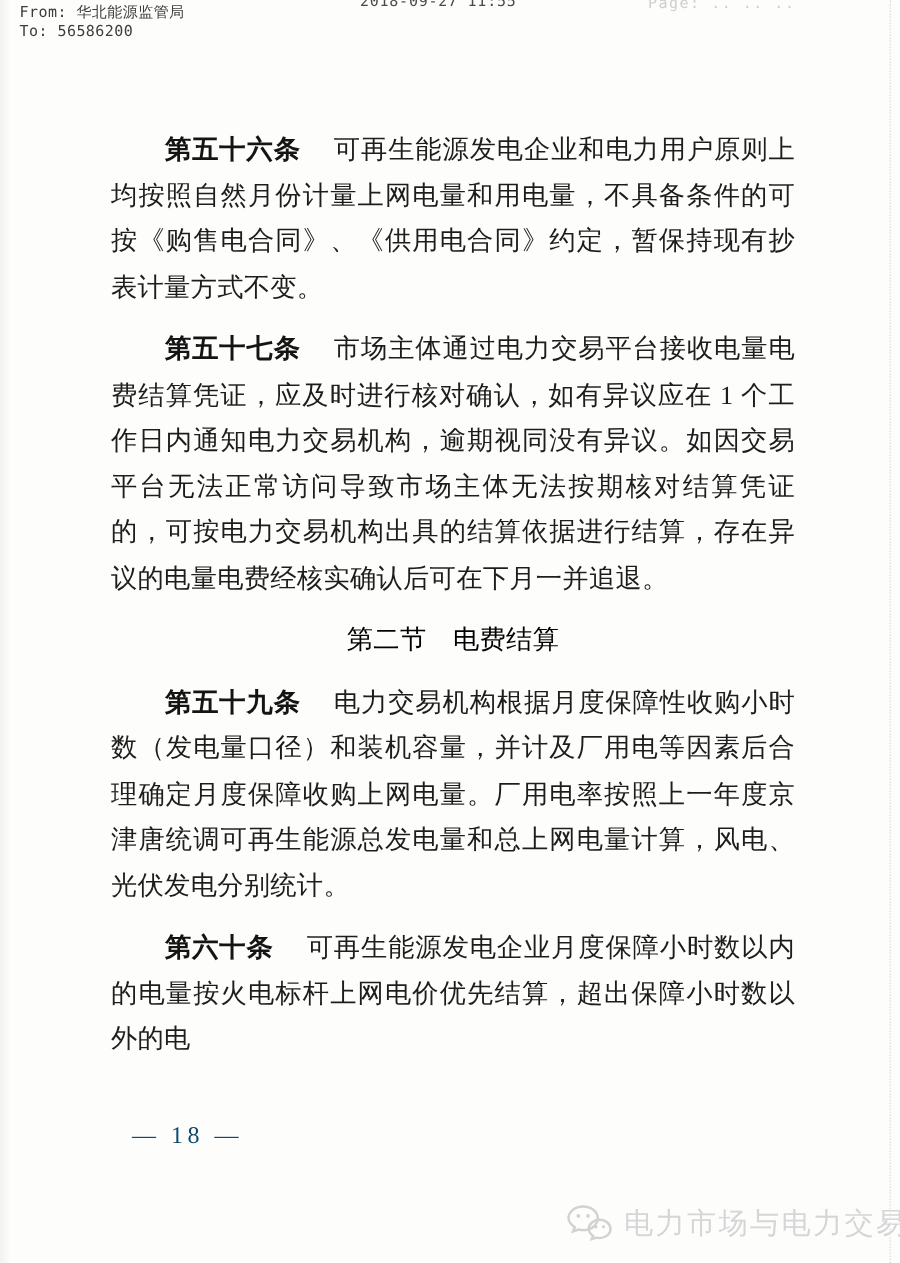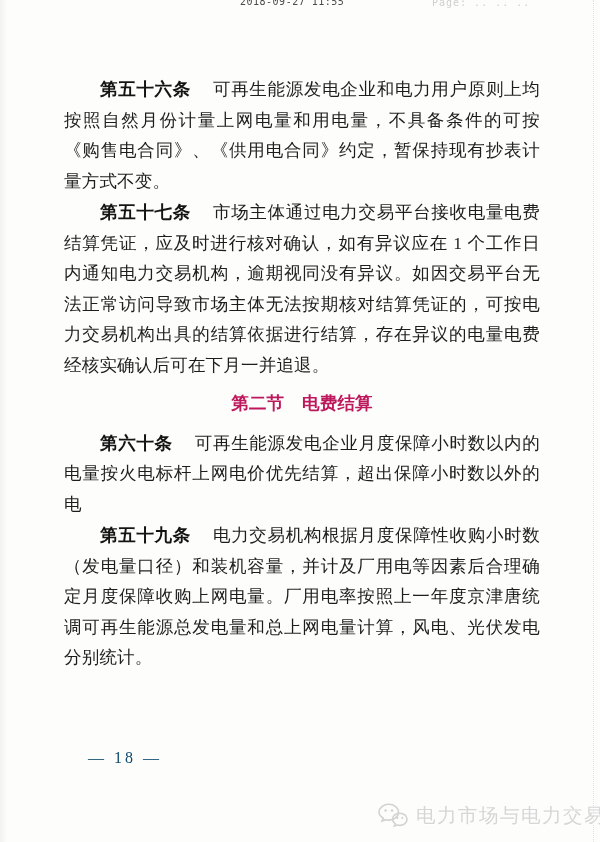--- a/index.html
+++ b/index.html
@@ -45,35 +45,35 @@
 
   
   .doc {
     position: absolute; left: 63px; top: 73px; width: 478px;
     font-size: 17.5px; line-height: 30.5px;
     color: #1d1d1d;
     text-align: justify;
     letter-spacing: 0.2px;
   }
   .doc p.para {
-    margin: 1px;
+    margin: 11px;
     text-indent: 36px;
   }
   .art-num {
     font-weight: bold;
     margin-right: 22px;
     color: #141414;
   }
   .section-heading {
     margin: 8px 0 9px 0;
     text-align: center;
     text-indent: 0;
     font-size: 17.5px;
-    font-weight: bold;
-    color: #be185d;
+    font-weight: normal;
+    color: #000000;
     line-height: 30.5px;
   }
 
   
   .page-num {
     position: absolute; left: 88px; top: 749px;
     font-size: 16px; color: #0c4a6e; letter-spacing: 3px;
   }
 
   
@@ -89,35 +89,39 @@
   .watermark svg { flex: 0 0 auto; }
 </style>
 </head>
 <body>
 
 <div class="page">
 
   <div class="scan-edge-left"></div>
   <div class="scan-edge-right"></div>
 
+  <div class="fax-header">
+    <div>From: 华北能源监管局</div>
+    <div>To: 56586200</div>
+  </div>
   <div class="fax-date">2018-09-27 11:55</div>
   <div class="fax-page-info">Page: .. .. ..</div>
 
   <div class="doc">
 
     <p class="para"><span class="art-num">第五十六条</span><span>可再生能源发电企业和电力用户原则上均按照自然月份计量上网电量和用电量，不具备条件的可按《购售电合同》、《供用电合同》约定，暂保持现有抄表计量方式不变。</span></p>
 
     <p class="para"><span class="art-num">第五十七条</span><span>市场主体通过电力交易平台接收电量电费结算凭证，应及时进行核对确认，如有异议应在 1 个工作日内通知电力交易机构，逾期视同没有异议。如因交易平台无法正常访问导致市场主体无法按期核对结算凭证的，可按电力交易机构出具的结算依据进行结算，存在异议的电量电费经核实确认后可在下月一并追退。</span></p>
 
     <h3 class="section-heading">第二节　电费结算</h3>
 
 
+    <p class="para"><span class="art-num">第五十九条</span><span>电力交易机构根据月度保障性收购小时数（发电量口径）和装机容量，并计及厂用电等因素后合理确定月度保障收购上网电量。厂用电率按照上一年度京津唐统调可再生能源总发电量和总上网电量计算，风电、光伏发电分别统计。</span></p>
+
     <p class="para"><span class="art-num">第六十条</span><span>可再生能源发电企业月度保障小时数以内的电量按火电标杆上网电价优先结算，超出保障小时数以外的电</span></p>
-
-    <p class="para"><span class="art-num">第五十九条</span><span>电力交易机构根据月度保障性收购小时数（发电量口径）和装机容量，并计及厂用电等因素后合理确定月度保障收购上网电量。厂用电率按照上一年度京津唐统调可再生能源总发电量和总上网电量计算，风电、光伏发电分别统计。</span></p>
 
   </div>
 
   <div class="page-num">— 18 —</div>
 
   <div class="watermark">
     <svg width="32" height="28" viewBox="0 0 32 28" aria-hidden="true">
       <g fill="none" stroke="#d2d2d2" stroke-width="1.6">
         <path d="M21.5 11.2c0 4.4-4.3 7.9-9.7 7.9c-1.1 0-2.2-.15-3.2-.43L5 20l1.2-2.8C4.2 15.8 2 13.7 2 11.2C2 6.8 6.4 3.3 11.8 3.3s9.7 3.5 9.7 7.9z"></path>
         <path d="M30 18.3c0 3.4-3.2 6.1-7.2 6.1c-.8 0-1.6-.1-2.3-.3L17.5 25l.9-2.1c-1.5-1.1-2.9-2.7-2.9-4.6c0-3.4 3.3-6.1 7.3-6.1s7.2 2.7 7.2 6.1z"></path>

